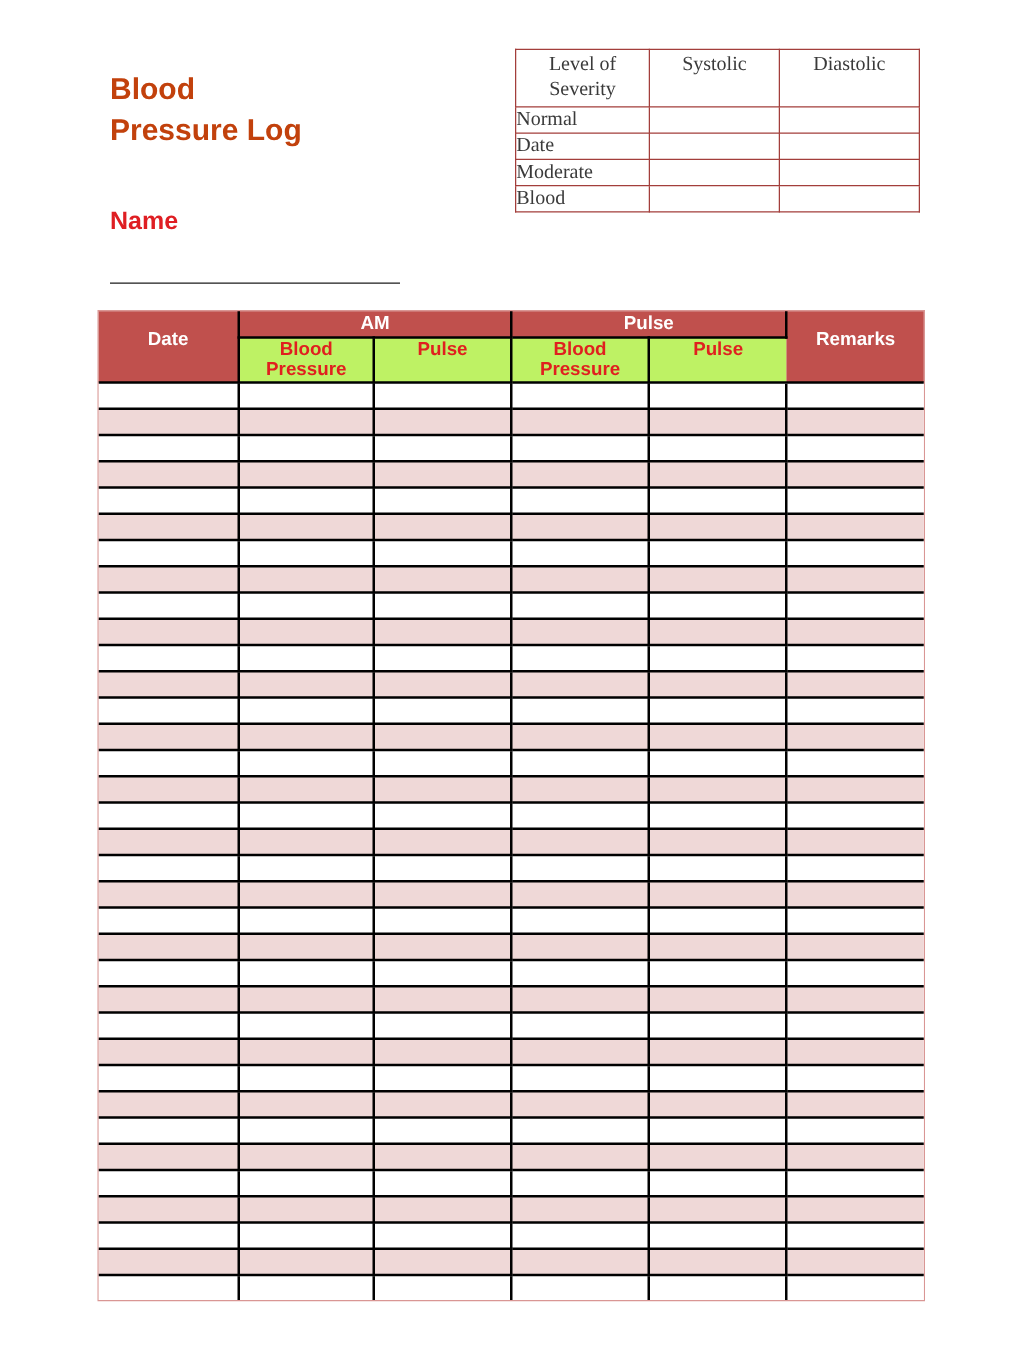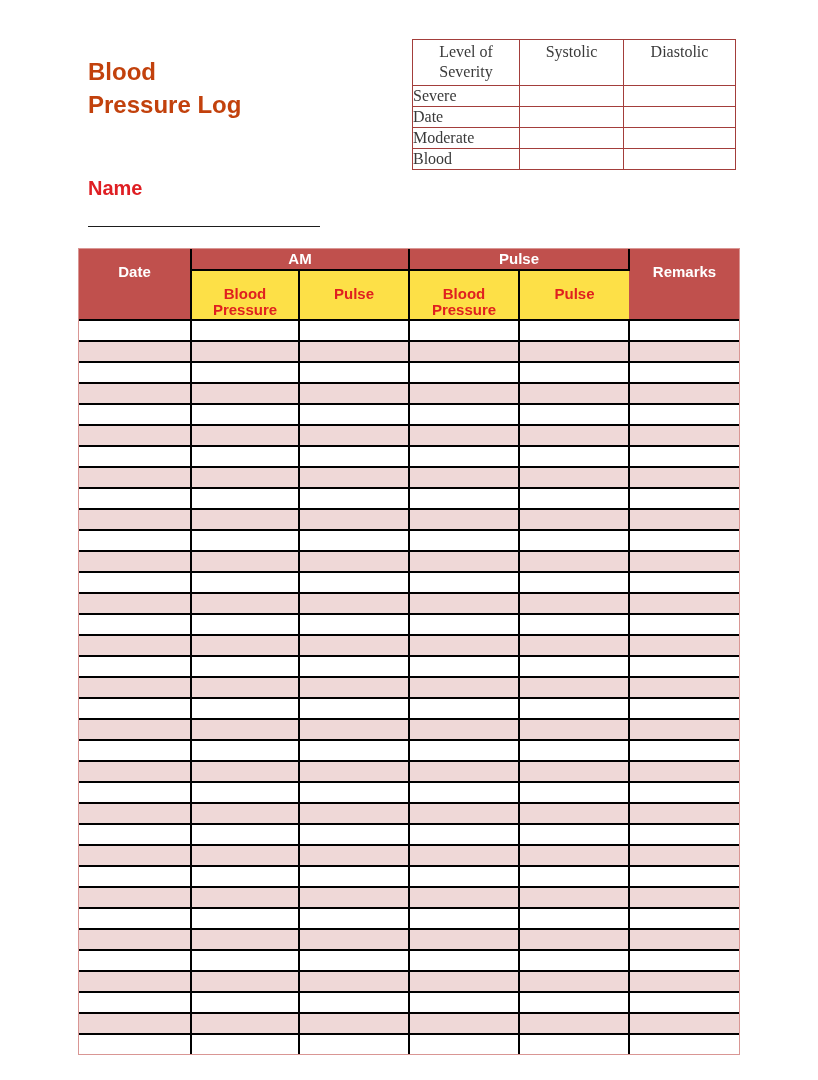--- a/index.html
+++ b/index.html
@@ -10,21 +10,21 @@
     font-family:"Liberation Sans", sans-serif;
     overflow:hidden;
   }
   
   .doc-title{
     position:absolute;left:88px;top:55px;
     color:#c2410c;font-weight:bold;font-size:24px;line-height:33px;
   }
   .name-label{
     position:absolute;left:88px;top:166px;
-    color:#df1e23;font-weight:bold;font-size:20px;margin-top:11px;
+    color:#df1e23;font-weight:bold;font-size:20px;
   }
   .name-underline{
     position:absolute;left:88px;top:226px;width:232px;height:0;
     border-top:1.5px solid #1d1d1d;
   }
   
   .severity-table{
     position:absolute;left:412px;top:39px;
     border-collapse:collapse;table-layout:fixed;
     font-family:"Liberation Serif", serif;
@@ -52,23 +52,23 @@
   }
   .log-table th:last-child,.log-table td:last-child{border-right:none;}
   .log-table tbody tr:last-child td{border-bottom:none;}
   .hdr-red{
     background:#c0504d;color:#ffffff;
     font-size:15px;font-weight:bold;text-align:center;
     height:20px;line-height:20px;vertical-align:top;
   }
   .hdr-red.spanned{vertical-align:top;padding-top:13px;}
   .sub-row th{
-    background:#fde047;color:#e0201f;
+    background:#bef264;color:#e0201f;
     font-size:15px;font-weight:bold;text-align:center;
-    height:33px;line-height:16px;vertical-align:top;padding-top:15px;
+    height:33px;line-height:16px;vertical-align:top;padding-top:1px;
   }
   .sub-wrap{display:inline-block;max-width:72px;}
   .log-table tbody td{height:19px;font-size:12px;line-height:19px;}
   .log-table tbody tr.white td{background:#ffffff;}
   .log-table tbody tr.pink td{background:#efd8d7;}
 </style>
 </head>
 <body>
 
 <div class="page">
@@ -86,21 +86,21 @@
       </colgroup>
     <thead>
       <tr>
         <th>Level of Severity</th>
         <th>Systolic</th>
         <th>Diastolic</th>
       </tr>
     </thead>
     <tbody>
       <tr>
-        <td class="severity-level">Severe</td>
+        <td class="severity-level">Normal</td>
         <td></td>
         <td></td>
       </tr>
       <tr>
         <td class="severity-level">Date</td>
         <td></td>
         <td></td>
       </tr>
       <tr>
         <td class="severity-level">Moderate</td>

